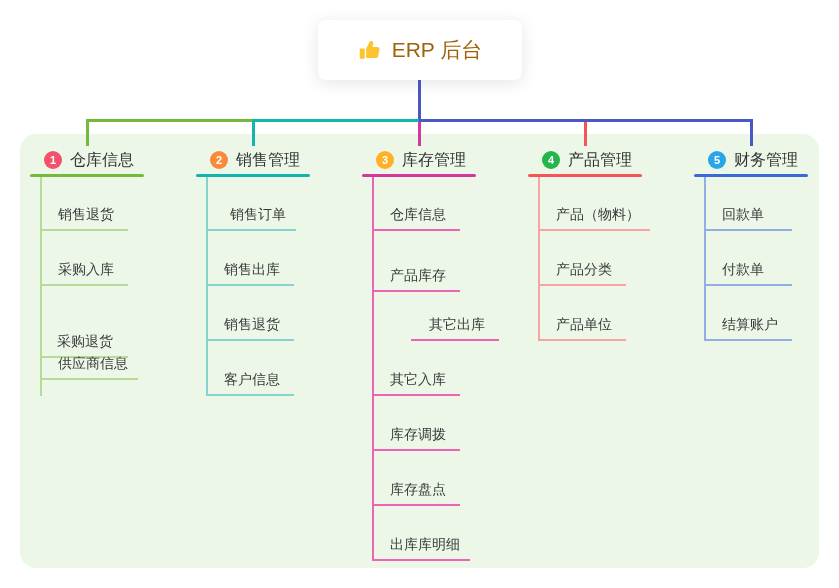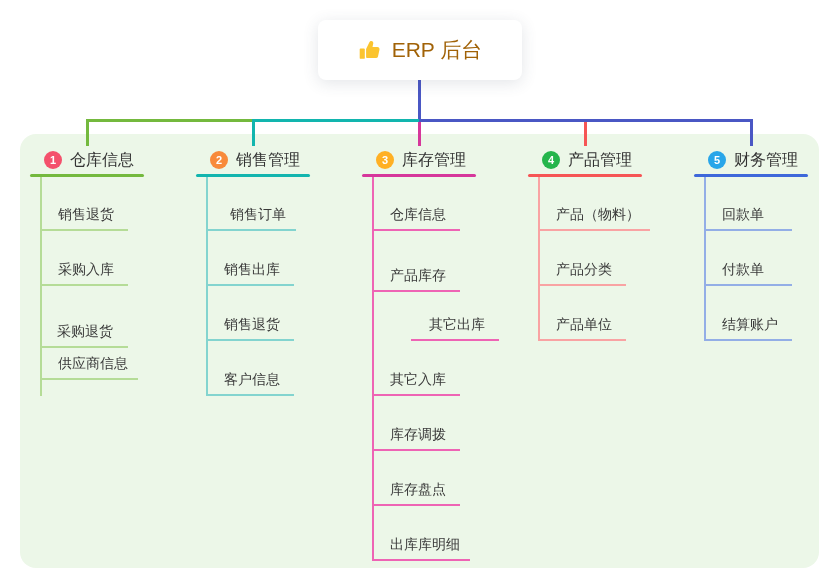--- a/index.html
+++ b/index.html
@@ -65,21 +65,21 @@
 
 <div id="branch-layer">
     <div class="abs branch-header" style="left: 44px;">
       <span class="badge" style="background: rgb(244, 81, 108);">1</span>
       <span class="branch-title">仓库信息</span>
     </div>
     <div class="abs branch-underline" style="left: 30px; background: rgb(116, 185, 62);"></div>
     <div class="abs spine" style="left: 40px; top: 177px; height: 219px; background: rgb(181, 220, 151);"></div>
     <div class="abs leaf-item" style="left: 40px; top: 205px; border-bottom-color: rgb(181, 220, 151);">销售退货</div>
     <div class="abs leaf-item" style="left: 40px; top: 260px; border-bottom-color: rgb(181, 220, 151);">采购入库</div>
-    <div class="abs leaf-item" style="left: 40px; top: 322px; border-bottom-color: rgb(181, 220, 151); padding-left: 17px;">采购退货</div>
+    <div class="abs leaf-item" style="left: 40px; top: 332px; border-bottom-color: rgb(181, 220, 151); padding-left: 17px;">采购退货</div>
     <div class="abs leaf-item" style="left: 40px; top: 354px; border-bottom-color: rgb(181, 220, 151);">供应商信息</div>
     <div class="abs branch-header" style="left: 210px;">
       <span class="badge" style="background: rgb(248, 138, 58);">2</span>
       <span class="branch-title">销售管理</span>
     </div>
     <div class="abs branch-underline" style="left: 196px; background: rgb(18, 181, 174);"></div>
     <div class="abs spine" style="left: 206px; top: 177px; height: 219px; background: rgb(131, 212, 207);"></div>
     <div class="abs leaf-item" style="left: 206px; top: 205px; border-bottom-color: rgb(131, 212, 207); padding-left: 24px;">销售订单</div>
     <div class="abs leaf-item" style="left: 206px; top: 260px; border-bottom-color: rgb(131, 212, 207);">销售出库</div>
     <div class="abs leaf-item" style="left: 206px; top: 315px; border-bottom-color: rgb(131, 212, 207);">销售退货</div>

